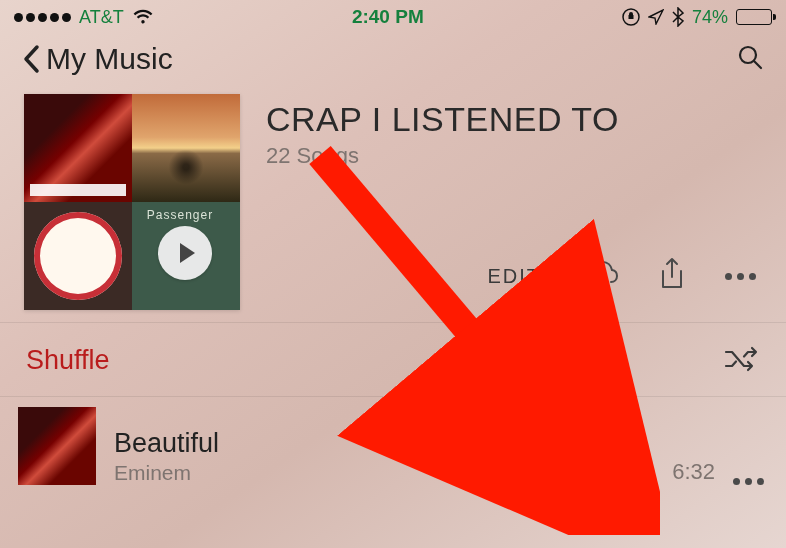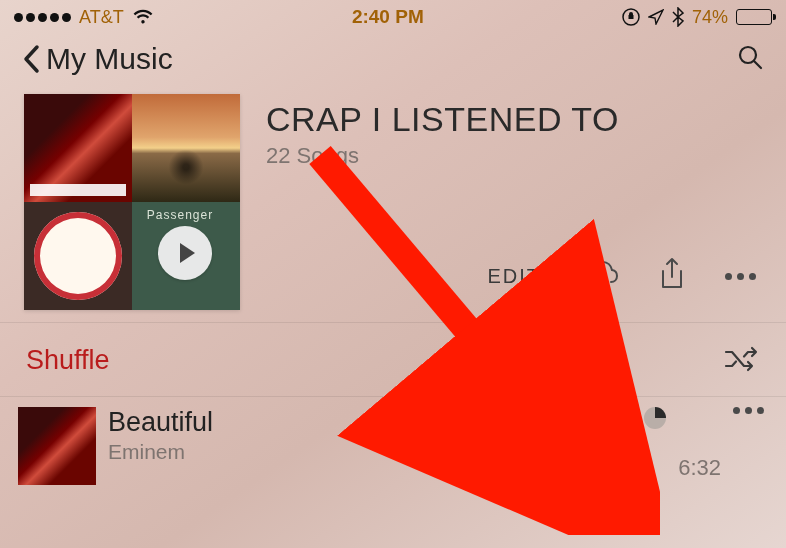--- a/index.html
+++ b/index.html
@@ -13,21 +13,21 @@
       position: relative;
     }
     
     .status-bar {
       display: flex;
       align-items: center;
       justify-content: space-between;
       padding: 6px 14px 4px;
       font-size: 18px;
       font-weight: 500;
-      color: #a16207;
+      color: #15803d;
     }
     .status-left, .status-right { display: flex; align-items: center; gap: 8px; }
     .dots { display: flex; gap: 3px; align-items: center; }
     .dot { width: 9px; height: 9px; border-radius: 50%; background: #111; }
     .wifi-icon svg, .status-right svg { display: block; }
     .battery {
       width: 36px; height: 16px;
       border: 1.5px solid #111; border-radius: 3px;
       position: relative;
       display: inline-block;
@@ -100,24 +100,24 @@
     
     .shuffle-row {
       display: flex; align-items: center; justify-content: space-between;
       padding: 22px 26px 20px;
       border-top: 1px solid rgba(0,0,0,0.08);
       cursor: pointer;
     }
     .shuffle-label { font-size: 27px; color: #b91c1c; }
     
     .track-row {
-      display: flex; align-items: flex-start;
+      display: flex; align-items: flex-end;
       padding: 10px 22px 10px 18px;
       border-top: 1px solid rgba(0,0,0,0.08);
-      gap: 12px;
+      gap: 18px;
     }
     .track-art {
       width: 78px; height: 78px;
       background: linear-gradient(135deg,#3a0a0a 30%,#760000 45%,#d04c3c 55%,#6a0500 70%);
     }
     .track-info { flex: 1; }
     .track-title { font-size: 27px; color: #222; }
     .track-artist { font-size: 21px; color: #7e7470; margin-top: 2px;}
     .explicit-badge {
       width: 22px; height: 22px; background: #8b837f;

